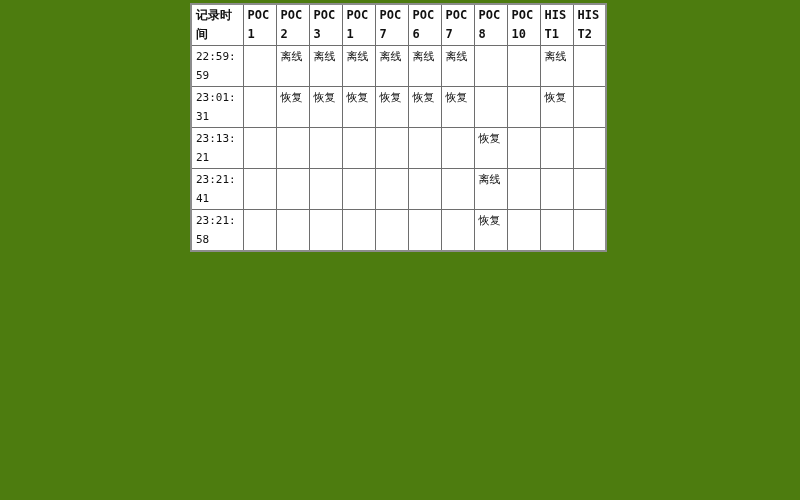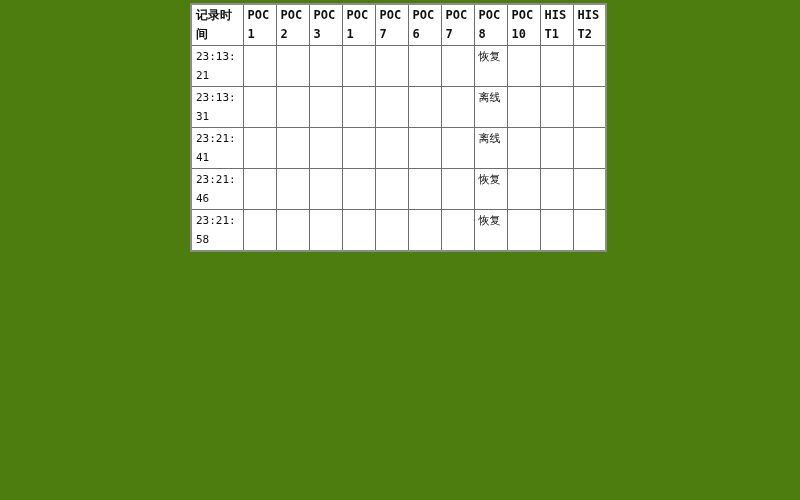--- a/index.html
+++ b/index.html
@@ -83,71 +83,71 @@
           <th>POC 6</th>
           <th>POC 7</th>
           <th>POC 8</th>
           <th>POC 10</th>
           <th>HIS T1</th>
           <th>HIS T2</th>
         </tr>
     </thead>
     <tbody id="table-body">
         <tr>
+          <td>22:59:59</td>
+          <td></td>
+          <td>离线</td>
+          <td>离线</td>
+          <td>离线</td>
+          <td>离线</td>
+          <td>离线</td>
+          <td>离线</td>
+          <td></td>
+          <td></td>
+          <td>离线</td>
+          <td></td>
+        </tr>
+        <tr>
+          <td>23:01:31</td>
+          <td></td>
+          <td>恢复</td>
+          <td>恢复</td>
+          <td>恢复</td>
+          <td>恢复</td>
+          <td>恢复</td>
+          <td>恢复</td>
+          <td></td>
+          <td></td>
+          <td>恢复</td>
+          <td></td>
+        </tr>
+        <tr>
           <td>23:13:21</td>
           <td></td>
           <td></td>
           <td></td>
           <td></td>
           <td></td>
           <td></td>
           <td></td>
           <td>恢复</td>
           <td></td>
           <td></td>
           <td></td>
         </tr>
         <tr>
-          <td>23:13:31</td>
-          <td></td>
-          <td></td>
-          <td></td>
-          <td></td>
-          <td></td>
-          <td></td>
-          <td></td>
-          <td>离线</td>
-          <td></td>
-          <td></td>
-          <td></td>
-        </tr>
-        <tr>
           <td>23:21:41</td>
           <td></td>
           <td></td>
           <td></td>
           <td></td>
           <td></td>
           <td></td>
           <td></td>
           <td>离线</td>
-          <td></td>
-          <td></td>
-          <td></td>
-        </tr>
-        <tr>
-          <td>23:21:46</td>
-          <td></td>
-          <td></td>
-          <td></td>
-          <td></td>
-          <td></td>
-          <td></td>
-          <td></td>
-          <td>恢复</td>
           <td></td>
           <td></td>
           <td></td>
         </tr>
         <tr>
           <td>23:21:58</td>
           <td></td>
           <td></td>
           <td></td>
           <td></td>

